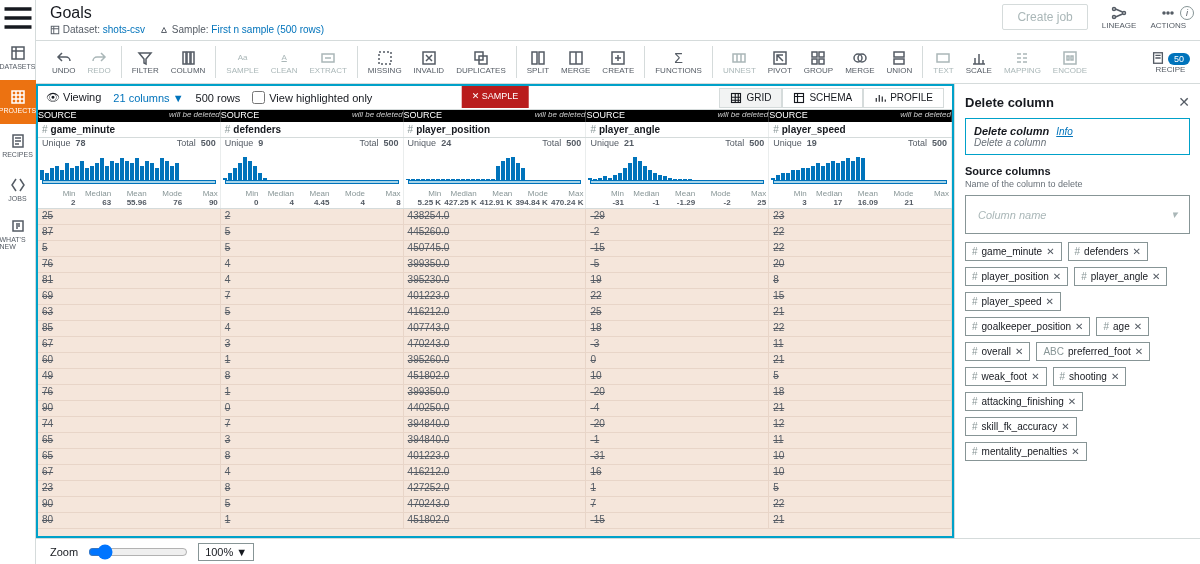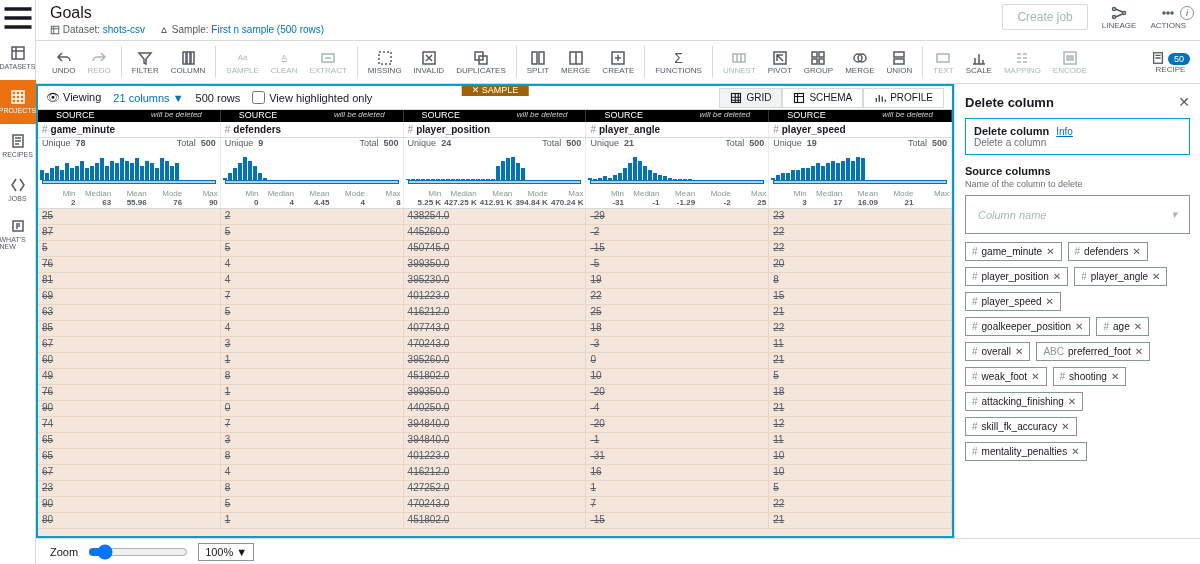--- a/index.html
+++ b/index.html
@@ -23,28 +23,28 @@
 .toolbar { height: 44px; border-top: 1px solid #d5dbdb; border-bottom: 1px solid #d5dbdb; background: #fff; display: flex; align-items: center; padding: 0 10px; gap: 0; }
 .tool { display: flex; flex-direction: column; align-items: center; justify-content: center; font-size: 8px; color: #545b64; padding: 0 6px; cursor: pointer; height: 40px; }
 .tool.disabled { color: #aab7b8; cursor: default; }
 .tool svg, .tool .ticon { width: 16px; height: 16px; display: flex; align-items: center; justify-content: center; }
 .tool-sep { width: 1px; height: 32px; background: #d5dbdb; margin: 0 4px; }
 .tool-right { margin-left: auto; display: flex; align-items: center; gap: 6px; }
 .recipe-btn { display: flex; flex-direction: column; align-items: center; font-size: 8px; color: #545b64; cursor: pointer; }
 .badge-50 { background: #0073bb; color: #fff; font-size: 9px; padding: 1px 6px; border-radius: 8px; }
 .content { flex: 1; display: flex; overflow: hidden; }
 .grid-wrap { flex: 1; display: flex; flex-direction: column; border: 2px solid #00a1c9; margin: 0; overflow: hidden; position: relative; }
-.sample-tag { position: absolute; top: -2px; left: 50%; transform: translateX(-50%); background: #a16207; color: #fff; font-size: 9px; padding: 1px 10px; z-index: 5; }
+.sample-tag { position: absolute; top: -2px; left: 50%; transform: translateX(-50%); background: #b91c1c; color: #fff; font-size: 9px; padding: 7px 10px; z-index: 5; }
 .grid-toolbar { height: 24px; background: #fff; border-bottom: 1px solid #d5dbdb; display: flex; align-items: center; padding: 0 8px; font-size: 11px; gap: 12px; }
 .gt-link { color: #0073bb; cursor: pointer; }
 .gt-right { margin-left: auto; display: flex; gap: 0; }
 .view-tab { border: 1px solid #d5dbdb; padding: 3px 10px; display: flex; align-items: center; gap: 4px; font-size: 10px; cursor: pointer; }
 .view-tab.active { background: #f2f3f3; }
 .col-headers { display: flex; background: #000; color: #fff; font-size: 9px; height: 12px; }
-.col-src { flex: 1; padding: 0 18px; display: flex; justify-content: space-between; border-right: 1px solid #333; position: relative; gap: 34px; }
+.col-src { flex: 1; padding: 0 0; display: flex; justify-content: space-between; border-right: 1px solid #333; position: relative; gap: 34px; }
 .col-src .wbd { font-style: italic; color: #ccc; font-size: 8px; }
 .col-names { display: flex; background: #fff; border-bottom: 1px solid #d5dbdb; height: 16px; font-size: 10px; }
 .col-name { flex: 1; padding: 1px 4px; display: flex; align-items: center; gap: 3px; border-right: 1px solid #eaeded; font-weight: 700; }
 .hash { color: #879596; font-weight: 400; }
 .col-stats { display: flex; background: #fff; height: 14px; font-size: 9px; color: #545b64; }
 .col-stat { flex: 1; padding: 0 4px; display: flex; justify-content: space-between; border-right: 1px solid #eaeded; }
 .col-charts { display: flex; height: 28px; background: #fff; }
 .col-chart { flex: 1; border-right: 1px solid #eaeded; display: flex; align-items: flex-end; padding: 2px 2px 0 2px; gap: 1px; overflow: hidden; }
 .bar { width: 4px; background: #0073bb; }
 .col-ranges { display: flex; height: 8px; }
@@ -57,21 +57,21 @@
 .data-rows { flex: 1; overflow: auto; background: #f5e6db; }
 .data-row { display: flex; height: 16px; border-bottom: 1px solid #e8d5c8; font-size: 10px; }
 .data-cell { flex: 1; padding: 1px 4px; border-right: 1px solid #e8d5c8; text-decoration: line-through; color: #545b64; }
 .zoom-bar { height: 26px; border-top: 1px solid #d5dbdb; display: flex; align-items: center; padding: 0 14px; gap: 10px; font-size: 11px; }
 .zoom-slider { width: 100px; }
 .zoom-select { border: 1px solid #879596; padding: 2px 6px; font-size: 11px; }
 .side-panel { width: 246px; border-left: 1px solid #d5dbdb; background: #fff; display: flex; flex-direction: column; padding: 10px; overflow: auto; }
 .sp-header { display: flex; justify-content: space-between; align-items: center; margin-bottom: 8px; }
 .sp-title { font-size: 13px; font-weight: 700; }
 .sp-close { cursor: pointer; font-size: 14px; color: #545b64; }
-.sp-box { border: 1px solid #00a1c9; padding: 6px 8px; margin-bottom: 10px; }
+.sp-box { border: 1px solid #00a1c9; padding: 6px 8px; margin-bottom: 10px; font-style: italic; }
 .sp-box-title { font-size: 11px; font-weight: 700; }
 .sp-box-title a { color: #0073bb; font-weight: 400; margin-left: 4px; font-size: 10px; }
 .sp-box-sub { font-size: 10px; color: #687078; }
 .sp-section-title { font-size: 11px; font-weight: 700; margin-bottom: 2px; }
 .sp-section-sub { font-size: 9px; color: #687078; margin-bottom: 6px; }
 .sp-select { width: 100%; border: 1px solid #879596; padding: 12px; color: #aab7b8; font-style: italic; font-size: 11px; margin-bottom: 8px; display: flex; justify-content: space-between; align-items: center; }
 .chips { display: flex; flex-wrap: wrap; gap: 6px; }
 .chip { border: 1px solid #879596; padding: 3px 6px; font-size: 10px; display: flex; align-items: center; gap: 4px; }
 .chip .hash { color: #879596; }
 .chip-x { cursor: pointer; color: #545b64; }

